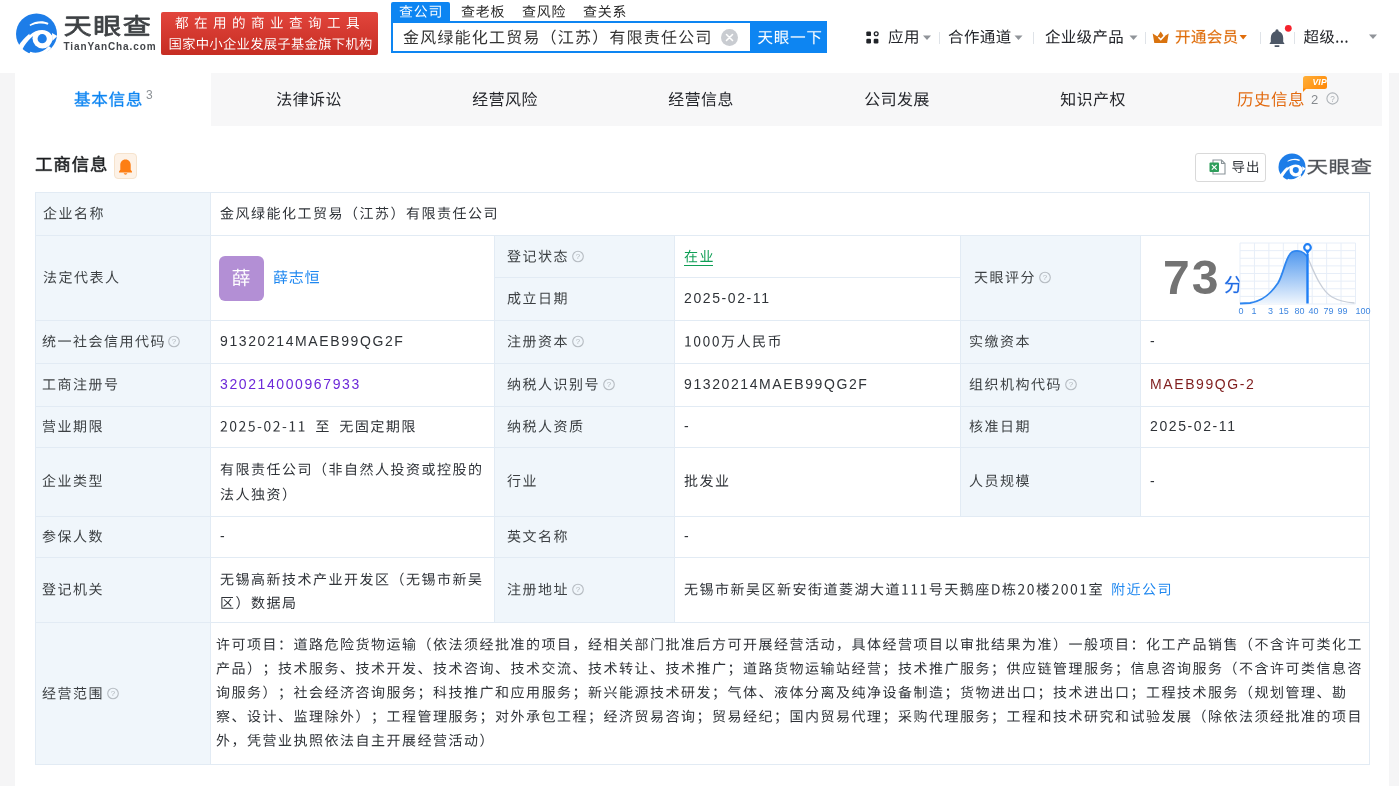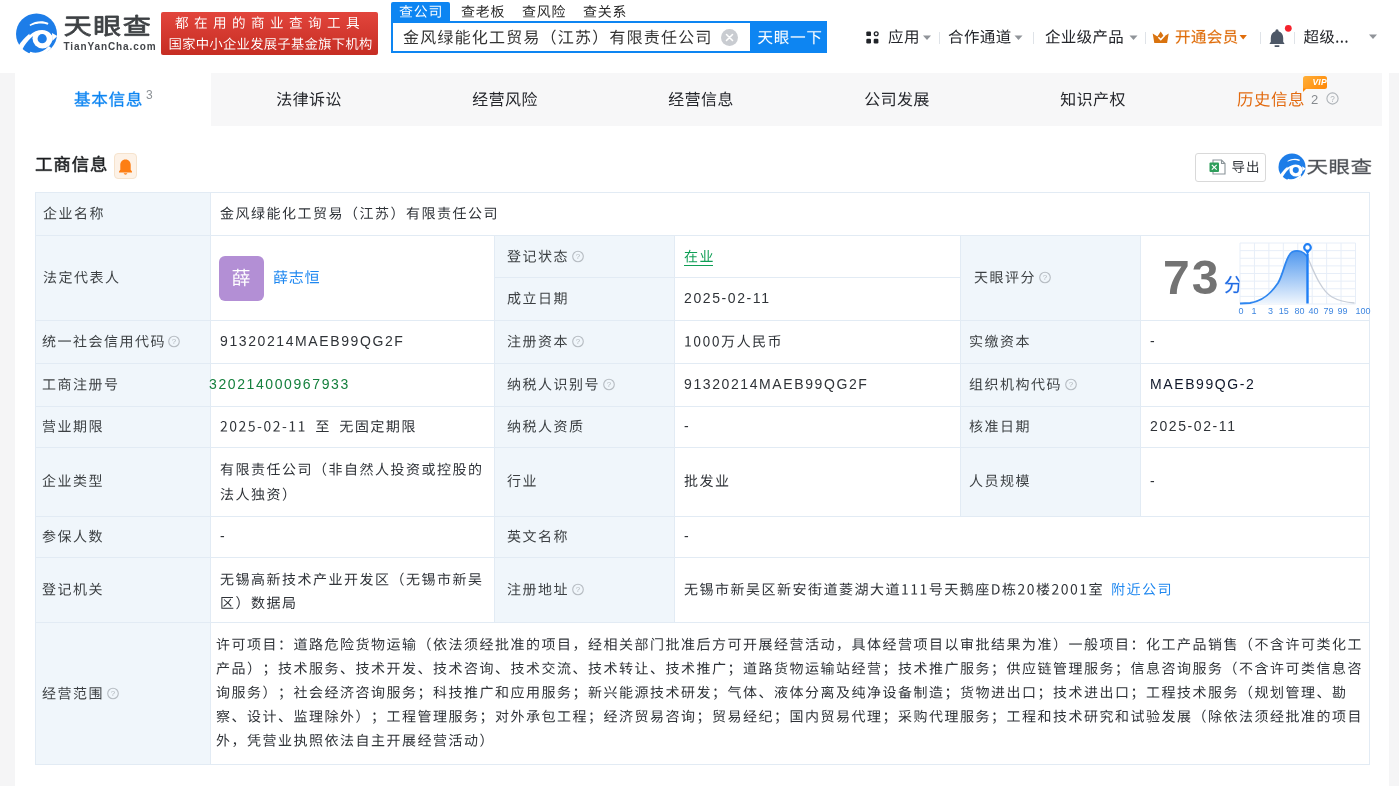--- a/index.html
+++ b/index.html
@@ -36,23 +36,23 @@
     <div style="position:absolute;left:210px;top:192px;width:1px;height:573px;background:#e2ebf4"></div>
     <div style="position:absolute;left:494px;top:235px;width:1px;height:387px;background:#e2ebf4"></div>
     <div style="position:absolute;left:674px;top:235px;width:1px;height:387px;background:#e2ebf4"></div>
     <div style="position:absolute;left:960px;top:235px;width:1px;height:281px;background:#e2ebf4"></div>
     <div style="position:absolute;left:1140px;top:235px;width:1px;height:281px;background:#e2ebf4"></div>
     <div style="position:absolute;left:219px;top:256px;width:45px;height:45px;background:#b38fd5;border-radius:6px"></div>
     <div style="position:absolute;left:684px;top:264.5px;width:29.4px;height:1px;background:#0f9e55"></div>
     <div style="position:absolute;left:684px;top:291.22px;font:14px/14.56px 'Liberation Sans',sans-serif;color:#2f3338;letter-spacing:1.6px;white-space:nowrap">2025-02-11</div>
     <div style="position:absolute;left:220px;top:334.22px;font:14px/14.56px 'Liberation Sans',sans-serif;color:#2f3338;letter-spacing:1.6px;white-space:nowrap">91320214MAEB99QG2F</div>
     <div style="position:absolute;left:1150px;top:334.22px;font:14px/14.56px 'Liberation Sans',sans-serif;color:#2f3338;letter-spacing:1.6px;white-space:nowrap">-</div>
-    <div style="position:absolute;left:209px;top:377.22px;font:14px/14.56px 'Liberation Sans',sans-serif;color:#15803d;letter-spacing:1.6px;white-space:nowrap">320214000967933</div>
+    <div style="position:absolute;left:220px;top:377.22px;font:14px/14.56px 'Liberation Sans',sans-serif;color:#6d28d9;letter-spacing:1.6px;white-space:nowrap">320214000967933</div>
     <div style="position:absolute;left:684px;top:377.22px;font:14px/14.56px 'Liberation Sans',sans-serif;color:#2f3338;letter-spacing:1.6px;white-space:nowrap">91320214MAEB99QG2F</div>
-    <div style="position:absolute;left:1150px;top:377.22px;font:14px/14.56px 'Liberation Sans',sans-serif;color:#0f172a;letter-spacing:1.6px;white-space:nowrap">MAEB99QG-2</div>
+    <div style="position:absolute;left:1150px;top:377.22px;font:14px/14.56px 'Liberation Sans',sans-serif;color:#7f1d1d;letter-spacing:1.6px;white-space:nowrap">MAEB99QG-2</div>
     <div style="position:absolute;left:684px;top:419.22px;font:14px/14.56px 'Liberation Sans',sans-serif;color:#2f3338;letter-spacing:1.6px;white-space:nowrap">-</div>
     <div style="position:absolute;left:1150px;top:419.22px;font:14px/14.56px 'Liberation Sans',sans-serif;color:#2f3338;letter-spacing:1.6px;white-space:nowrap">2025-02-11</div>
     <div style="position:absolute;left:1150px;top:473.72px;font:14px/14.56px 'Liberation Sans',sans-serif;color:#2f3338;letter-spacing:1.6px;white-space:nowrap">-</div>
     <div style="position:absolute;left:220px;top:529.22px;font:14px/14.56px 'Liberation Sans',sans-serif;color:#2f3338;letter-spacing:1.6px;white-space:nowrap">-</div>
     <div style="position:absolute;left:684px;top:529.22px;font:14px/14.56px 'Liberation Sans',sans-serif;color:#2f3338;letter-spacing:1.6px;white-space:nowrap">-</div>
     <div style="position:absolute;left:1163px;top:252.54px;font:bold 48px/49.92px 'Liberation Sans',sans-serif;color:#737373;letter-spacing:2px;white-space:nowrap">73</div>
     <div style="position:absolute;left:1240px;top:306px;width:130px;height:10px;font:9px/10px 'Liberation Sans',sans-serif;color:#3e86e0">
       <span style="position:absolute;left:1px;transform:translateX(-50%)">0</span>
       <span style="position:absolute;left:14px;transform:translateX(-50%)">1</span>
       <span style="position:absolute;left:30.5px;transform:translateX(-50%)">3</span>

